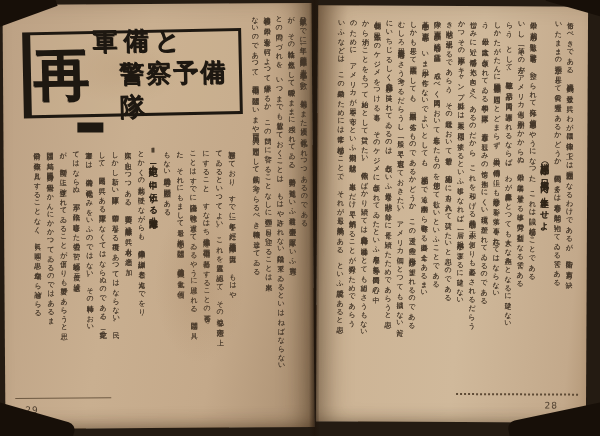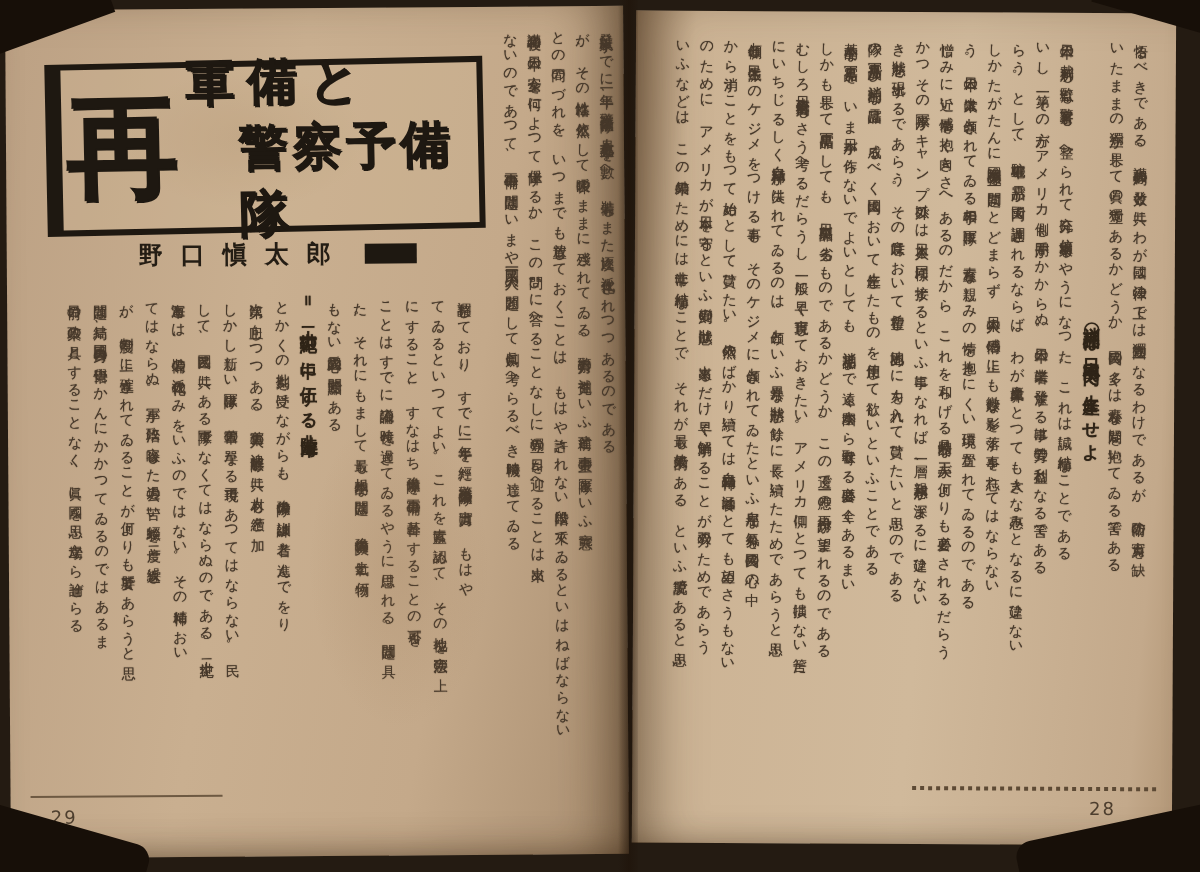--- a/index.html
+++ b/index.html
@@ -89,21 +89,20 @@
 
     <div class="title-block">
       <div class="title-big">再</div>
       <div class="title-lines">
         <div class="title-l1">軍備と</div>
         <div class="title-l2">警察予備隊</div>
       </div>
     </div>
 
     <div class="author-row">
-      <span class="author-name">野口愼太郎</span>
       <span class="author-bar"></span>
     </div>
 
     <div class="vcols lower-cols" style="left:18px;top:142px;width:216px;height:262px;">
         <div class="col">調整しており、すでに一年半を經た警察豫備隊の實力は、もはや</div>
         <div class="col">てゐるといつてよい。これを素直に認めて、その地位を憲法の上</div>
         <div class="col">にすること、すなはち豫備隊を再軍備の基幹とすることの可否を</div>
         <div class="col">ことはすでに議論の時代を過ぎてゐるやうに思はれる。問題は具</div>
         <div class="col">た。それにもまして最も根本的な問題は、豫備隊員の士氣と何物</div>
         <div class="col">もない愛國心の問題點である</div>

